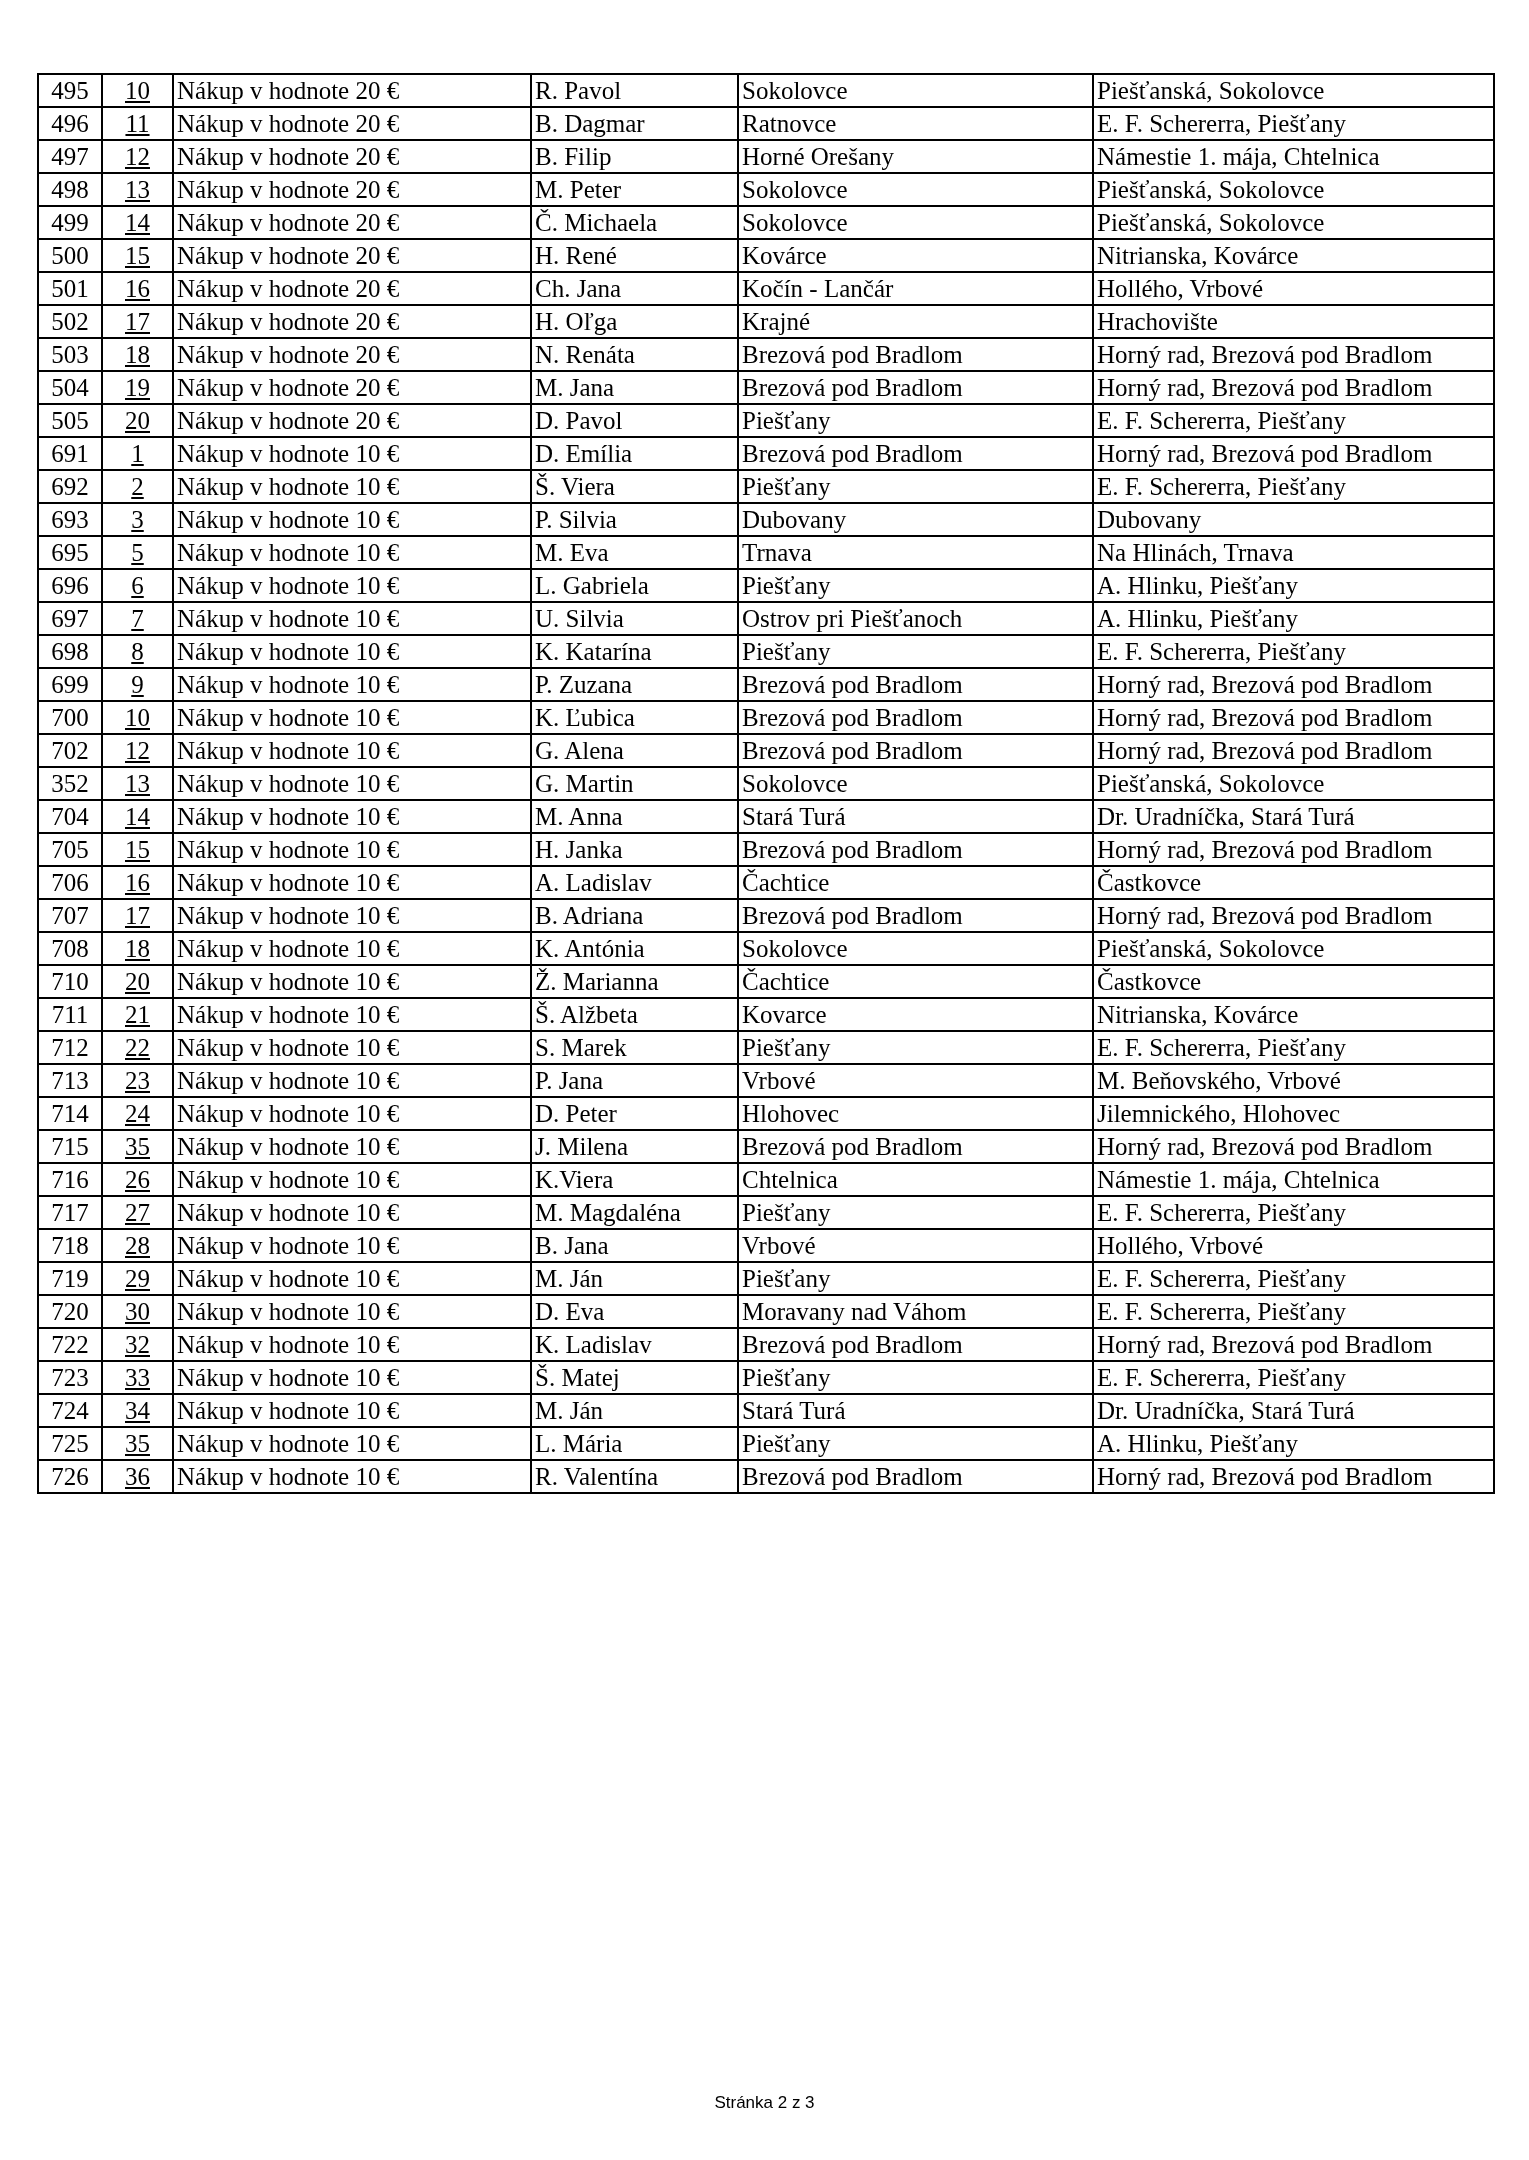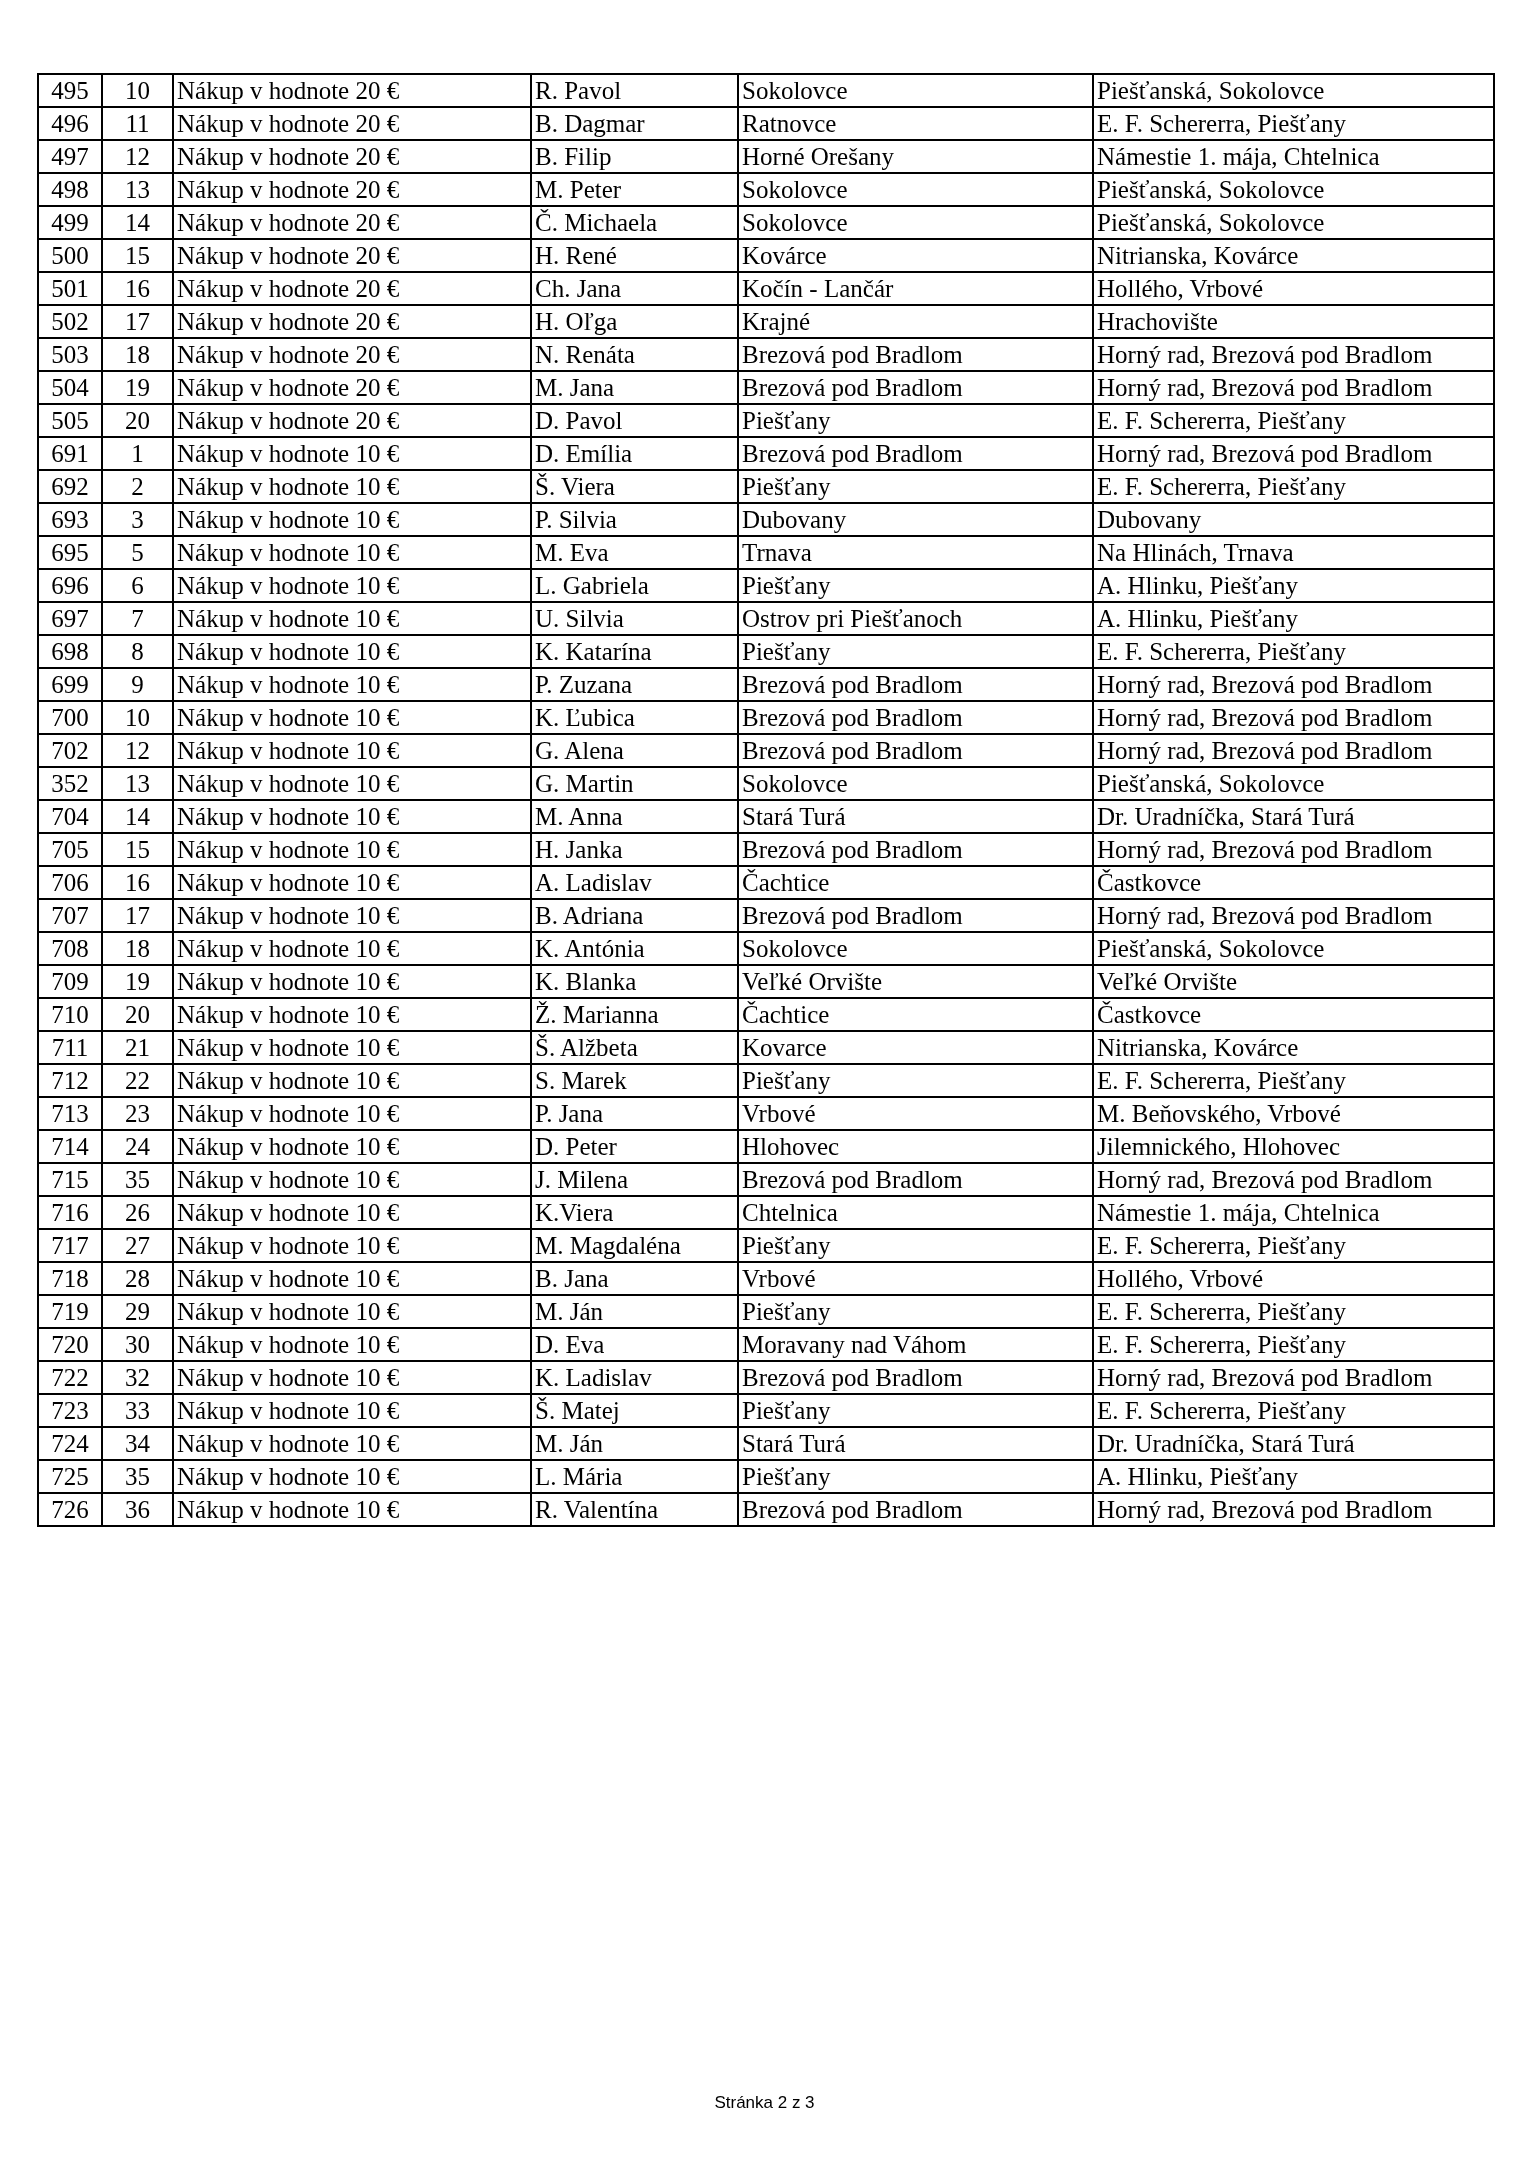--- a/index.html
+++ b/index.html
@@ -16,21 +16,21 @@
   .page-table td {
     border: 2px solid #000;
     height: 31px;
     padding: 0 3px;
     line-height: 31px;
     white-space: nowrap;
     overflow: hidden;
     vertical-align: middle;
   }
   .c-id { text-align: center; margin-top: 45px; }
-  .c-num { text-align: center; }
+  .c-num { text-align: center; text-decoration: underline; }
   .footer {
     position: absolute;
     left: 0; width: 1529px;
     top: 2093px;
     text-align: center;
     font-family: "Liberation Sans", "DejaVu Sans", sans-serif;
     font-size: 17px;
     color: #000;
   }
 </style>
@@ -257,28 +257,20 @@
       </tr>
       <tr>
         <td class="c-id">708</td>
         <td class="c-num">18</td>
         <td class="c-item">Nákup v hodnote 10 €</td>
         <td class="c-name">K. Antónia</td>
         <td class="c-town">Sokolovce</td>
         <td class="c-store">Piešťanská, Sokolovce</td>
       </tr>
       <tr>
-        <td class="c-id">709</td>
-        <td class="c-num">19</td>
-        <td class="c-item">Nákup v hodnote 10 €</td>
-        <td class="c-name">K. Blanka</td>
-        <td class="c-town">Veľké Orvište</td>
-        <td class="c-store">Veľké Orvište</td>
-      </tr>
-      <tr>
         <td class="c-id">710</td>
         <td class="c-num">20</td>
         <td class="c-item">Nákup v hodnote 10 €</td>
         <td class="c-name">Ž. Marianna</td>
         <td class="c-town">Čachtice</td>
         <td class="c-store">Častkovce</td>
       </tr>
       <tr>
         <td class="c-id">711</td>
         <td class="c-num">21</td>

